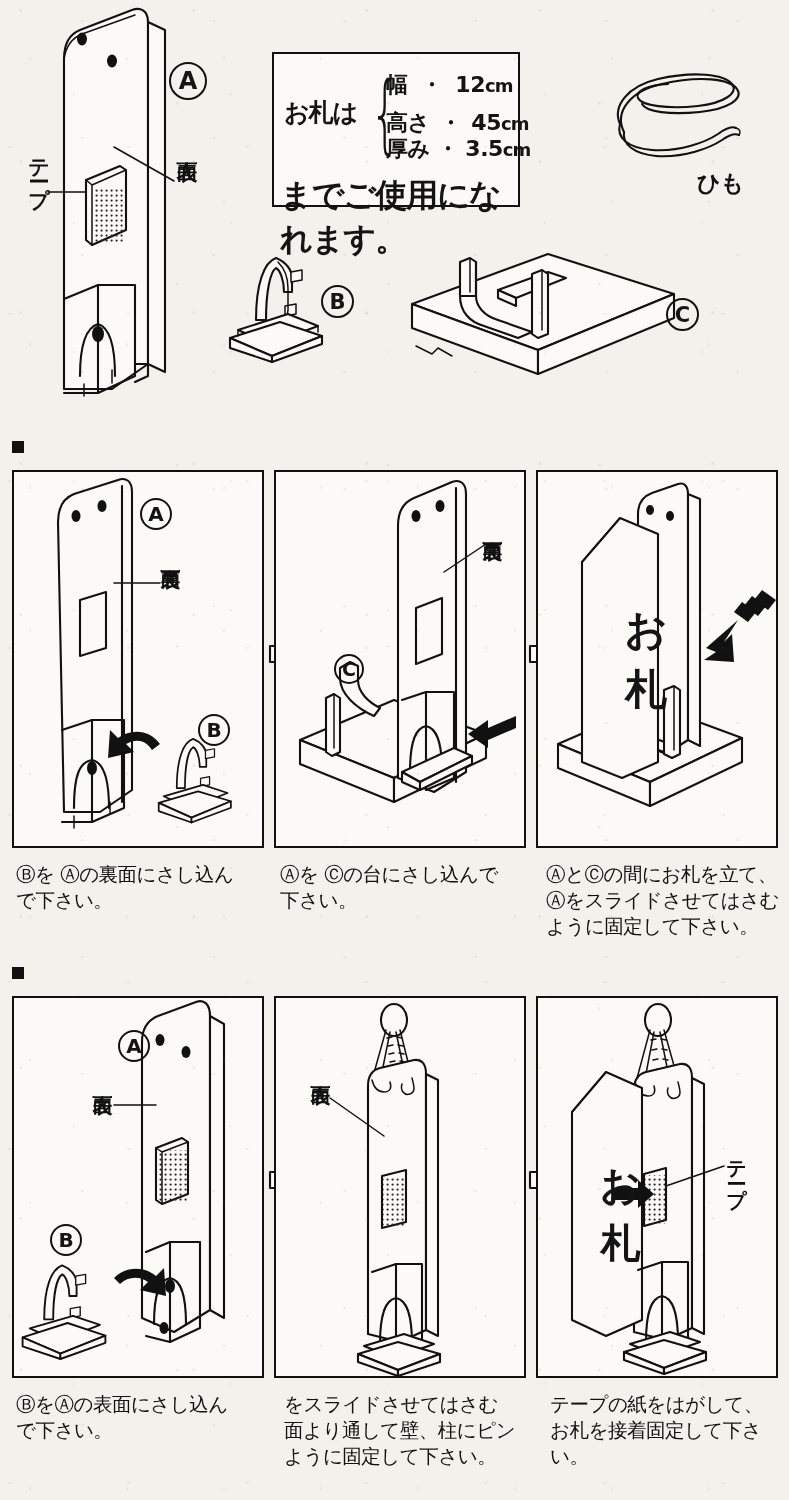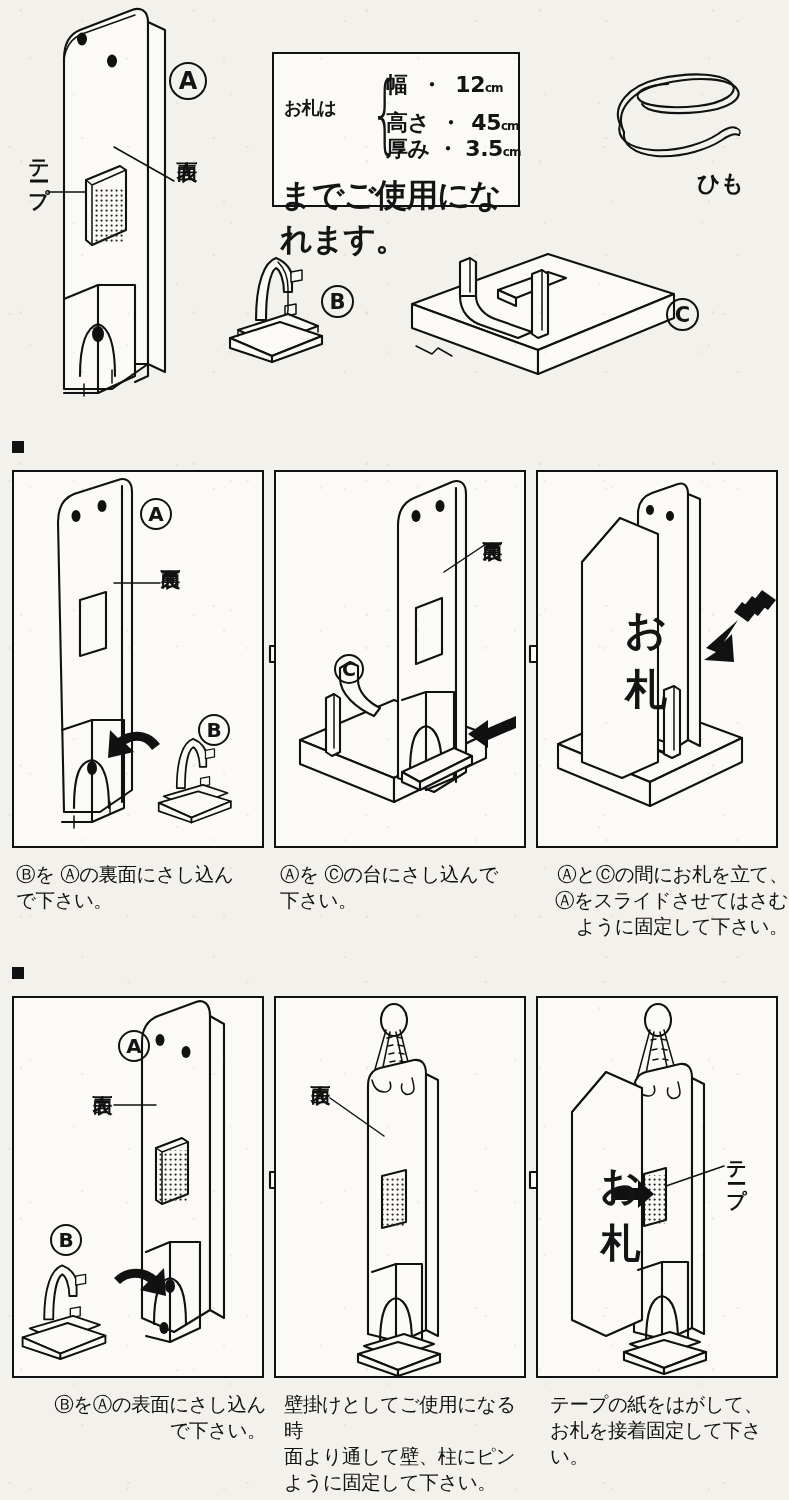--- a/index.html
+++ b/index.html
@@ -32,33 +32,33 @@
 
   
   #spec-box{
     left:272px;top:52px;width:248px;height:155px;
     border:2px solid #111;background:#fbfaf7;
     box-sizing:border-box;
   }
   #spec-inner{position:relative;width:100%;height:100%;}
   #spec-lead{
     position:absolute;left:10px;top:42px;
-    font-size:18px;font-weight:600;letter-spacing:-1px;
+    font-size:25px;font-weight:600;letter-spacing:-1px;
   }
   #spec-brace{
     position:absolute;left:96px;top:16px;
     font-size:86px;line-height:86px;font-weight:300;
     transform:scaleX(.55);transform-origin:left center;
   }
   .spec-row{
     position:absolute;left:112px;
     font-size:22px;font-weight:600;
     white-space:nowrap;letter-spacing:-0.5px;
   }
-  .spec-row .u{font-size:12px;letter-spacing:-1px;}
+  .spec-row .u{font-size:18px;letter-spacing:-1px;}
   #spec-r0{top:16px;}
   #spec-r1{top:54px;}
   #spec-r2{top:80px;}
   #spec-foot{
     position:absolute;left:6px;top:120px;
     font-size:32px;font-weight:600;letter-spacing:-1px;
   }
 
   
   .sec-head{
@@ -352,21 +352,21 @@
   </div>
 
   <div class="abs cap" style="left:16px;top:862px;width:250px;">
     <div>Ⓑを Ⓐの裏面にさし込ん</div>
     <div>で下さい。</div>
   </div>
   <div class="abs cap" style="left:280px;top:862px;width:250px;">
     <div>Ⓐを Ⓒの台にさし込んで</div>
     <div>下さい。</div>
   </div>
-  <div class="abs cap" style="left:546px;top:862px;width:242px;text-align:right;">
+  <div class="abs cap" style="left:546px;top:862px;width:242px;">
     <div>ⒶとⒸの間にお札を立て、</div>
     <div>Ⓐをスライドさせてはさむ</div>
     <div>ように固定して下さい。</div>
   </div>
 
   <div class="abs sec-head" style="left:12px;top:956px;">
     <span class="sq"></span>
   </div>
 
   <div class="abs panel" style="left:12px;top:996px;width:252px;height:382px;">
@@ -504,26 +504,26 @@
       <defs>
         <pattern id="dots-6" width="5" height="5" patternUnits="userSpaceOnUse">
           <circle cx="1.6" cy="1.6" r="1.15" fill="#2a2a2a"></circle>
         </pattern>
       </defs>
     </svg>
     <div class="abs vtext" style="left:62px;top:142px;font-size:40px;font-weight:600;letter-spacing:4px;">お札</div>
     <div class="abs vtext lbl" style="left:188px;top:150px;font-size:20px;">テープ</div>
   </div>
 
-  <div class="abs cap" style="left:16px;top:1392px;width:250px;text-align:right;">
+  <div class="abs cap" style="left:16px;top:1392px;width:250px;">
     <div>ⒷをⒶの表面にさし込ん</div>
     <div>で下さい。</div>
   </div>
   <div class="abs cap" style="left:284px;top:1392px;width:250px;">
-    <div>壁掛けとしてご使用になる時</div>
+    <div>をスライドさせてはさむ</div>
     <div>面より通して壁、柱にピン</div>
     <div>ように固定して下さい。</div>
   </div>
   <div class="abs cap" style="left:550px;top:1392px;width:238px;">
     <div>テープの紙をはがして、</div>
     <div>お札を接着固定して下さ</div>
     <div>い。</div>
   </div>
 
   <div id="grain"></div>

